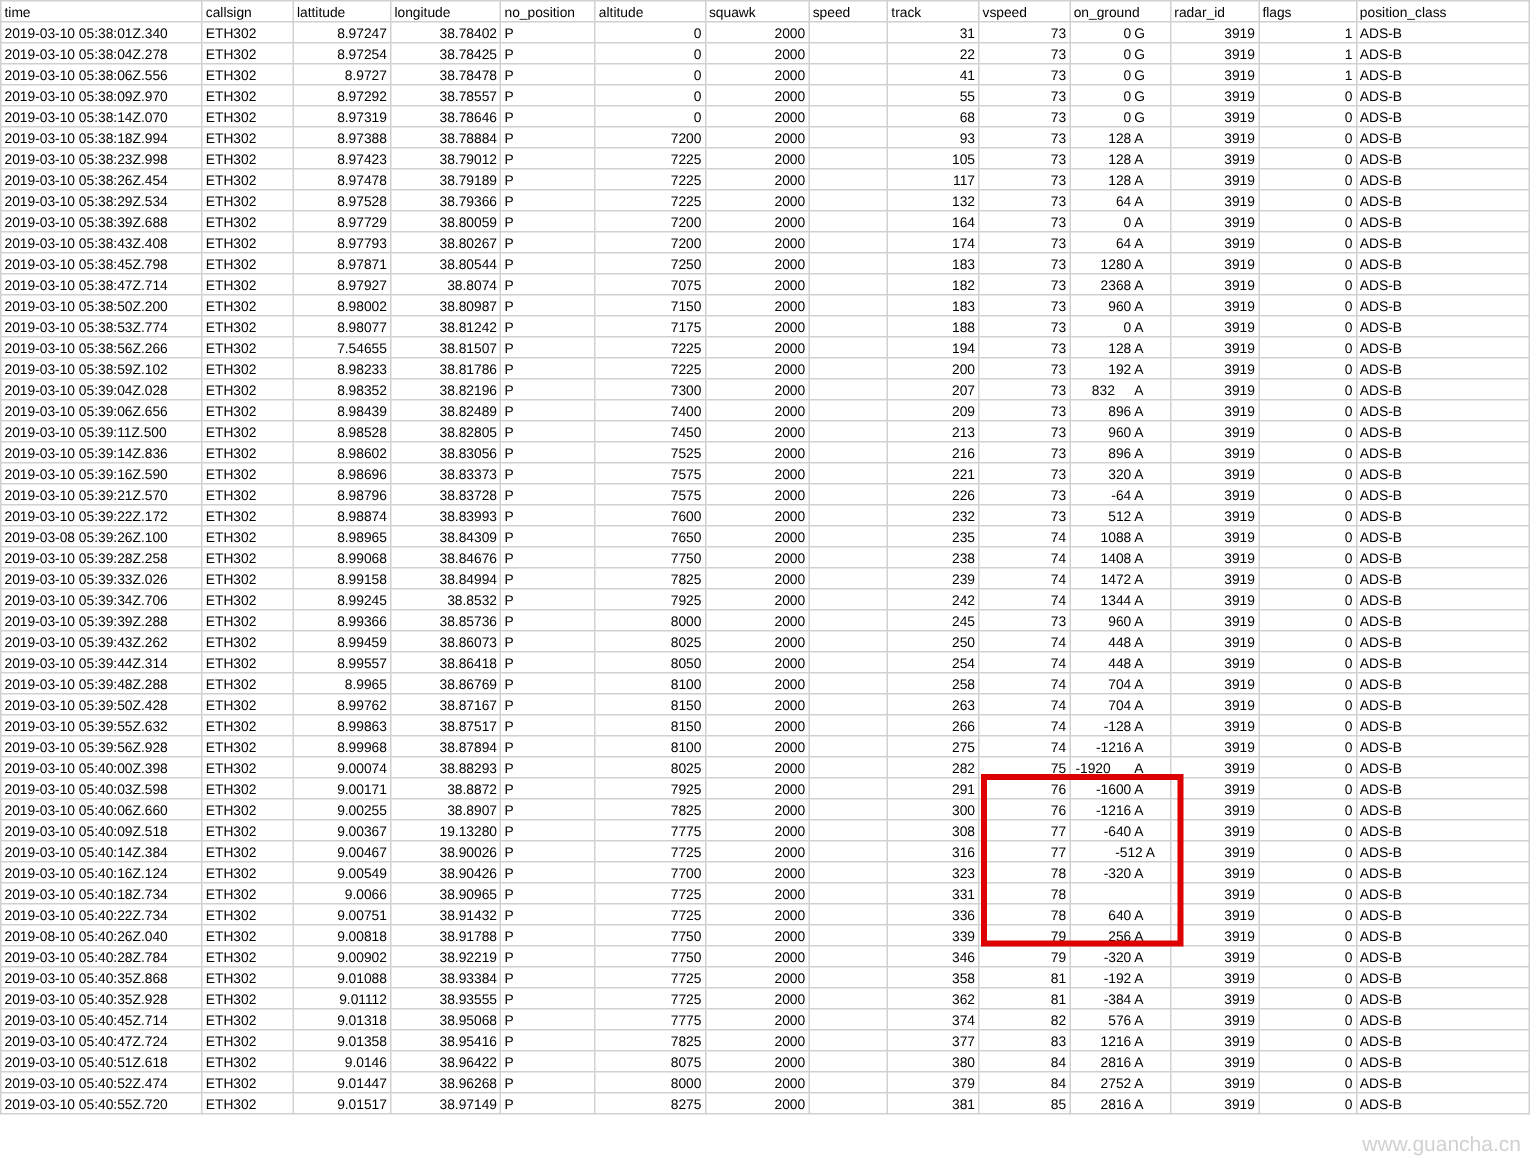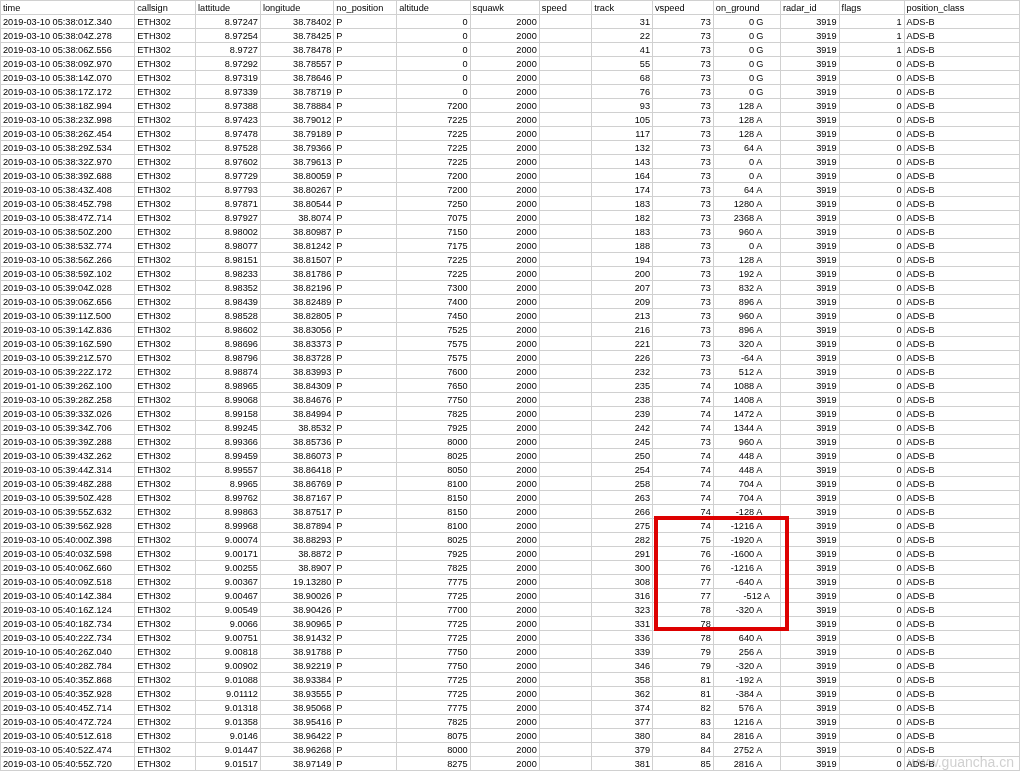--- a/index.html
+++ b/index.html
@@ -133,36 +133,20 @@
           <td>2000</td>
           <td></td>
           <td>68</td>
           <td>73</td>
           <td style="text-align: right;"><span style="display:inline-block;width:60%;text-align:right">0</span><span style="display:inline-block;width:35%;text-align:left;padding-left:2px">G</span></td>
           <td>3919</td>
           <td style="text-align: right;"><span>0</span></td>
           <td class="l">ADS-B</td>
         </tr>
         <tr>
-          <td class="l">2019-03-10 05:38:17Z.172</td>
-          <td class="l">ETH302</td>
-          <td>8.97339</td>
-          <td>38.78719</td>
-          <td class="l">P</td>
-          <td>0</td>
-          <td>2000</td>
-          <td></td>
-          <td>76</td>
-          <td>73</td>
-          <td style="text-align: right;"><span style="display:inline-block;width:60%;text-align:right">0</span><span style="display:inline-block;width:35%;text-align:left;padding-left:2px">G</span></td>
-          <td>3919</td>
-          <td style="text-align: right;"><span>0</span></td>
-          <td class="l">ADS-B</td>
-        </tr>
-        <tr>
           <td class="l">2019-03-10 05:38:18Z.994</td>
           <td class="l">ETH302</td>
           <td>8.97388</td>
           <td>38.78884</td>
           <td class="l">P</td>
           <td>7200</td>
           <td>2000</td>
           <td></td>
           <td>93</td>
           <td>73</td>
@@ -213,36 +197,20 @@
           <td>2000</td>
           <td></td>
           <td>132</td>
           <td>73</td>
           <td style="text-align: right;"><span style="display:inline-block;width:60%;text-align:right">64</span><span style="display:inline-block;width:35%;text-align:left;padding-left:2px">A</span></td>
           <td>3919</td>
           <td style="text-align: right;"><span>0</span></td>
           <td class="l">ADS-B</td>
         </tr>
         <tr>
-          <td class="l">2019-03-10 05:38:32Z.970</td>
-          <td class="l">ETH302</td>
-          <td>8.97602</td>
-          <td>38.79613</td>
-          <td class="l">P</td>
-          <td>7225</td>
-          <td>2000</td>
-          <td></td>
-          <td>143</td>
-          <td>73</td>
-          <td style="text-align: right;"><span style="display:inline-block;width:60%;text-align:right">0</span><span style="display:inline-block;width:35%;text-align:left;padding-left:2px">A</span></td>
-          <td>3919</td>
-          <td style="text-align: right;"><span>0</span></td>
-          <td class="l">ADS-B</td>
-        </tr>
-        <tr>
           <td class="l">2019-03-10 05:38:39Z.688</td>
           <td class="l">ETH302</td>
           <td>8.97729</td>
           <td>38.80059</td>
           <td class="l">P</td>
           <td>7200</td>
           <td>2000</td>
           <td></td>
           <td>164</td>
           <td>73</td>
@@ -327,21 +295,21 @@
           <td>188</td>
           <td>73</td>
           <td style="text-align: right;"><span style="display:inline-block;width:60%;text-align:right">0</span><span style="display:inline-block;width:35%;text-align:left;padding-left:2px">A</span></td>
           <td>3919</td>
           <td style="text-align: right;"><span>0</span></td>
           <td class="l">ADS-B</td>
         </tr>
         <tr>
           <td class="l">2019-03-10 05:38:56Z.266</td>
           <td class="l">ETH302</td>
-          <td>8.98151</td>
+          <td>7.54655</td>
           <td>38.81507</td>
           <td class="l">P</td>
           <td>7225</td>
           <td>2000</td>
           <td></td>
           <td>194</td>
           <td>73</td>
           <td style="text-align: right;"><span style="display:inline-block;width:60%;text-align:right">128</span><span style="display:inline-block;width:35%;text-align:left;padding-left:2px">A</span></td>
           <td>3919</td>
           <td style="text-align: right;"><span>0</span></td>
@@ -367,21 +335,21 @@
           <td class="l">2019-03-10 05:39:04Z.028</td>
           <td class="l">ETH302</td>
           <td>8.98352</td>
           <td>38.82196</td>
           <td class="l">P</td>
           <td>7300</td>
           <td>2000</td>
           <td></td>
           <td>207</td>
           <td>73</td>
-          <td style="text-align: right;"><span style="display:inline-block;width:60%;text-align:right">832</span><span style="display:inline-block;width:35%;text-align:left;padding-left:2px">A</span></td>
+          <td style="text-align: right;"><span style="display:inline-block;width:60%;text-align:center">832</span><span style="display:inline-block;width:35%;text-align:left;padding-left:2px">A</span></td>
           <td>3919</td>
           <td style="text-align: right;"><span>0</span></td>
           <td class="l">ADS-B</td>
         </tr>
         <tr>
           <td class="l">2019-03-10 05:39:06Z.656</td>
           <td class="l">ETH302</td>
           <td>8.98439</td>
           <td>38.82489</td>
           <td class="l">P</td>
@@ -469,21 +437,21 @@
           <td>2000</td>
           <td></td>
           <td>232</td>
           <td>73</td>
           <td style="text-align: right;"><span style="display:inline-block;width:60%;text-align:right">512</span><span style="display:inline-block;width:35%;text-align:left;padding-left:2px">A</span></td>
           <td>3919</td>
           <td style="text-align: right;"><span>0</span></td>
           <td class="l">ADS-B</td>
         </tr>
         <tr>
-          <td class="l">2019-01-10 05:39:26Z.100</td>
+          <td class="l">2019-03-08 05:39:26Z.100</td>
           <td class="l">ETH302</td>
           <td>8.98965</td>
           <td>38.84309</td>
           <td class="l">P</td>
           <td>7650</td>
           <td>2000</td>
           <td></td>
           <td>235</td>
           <td>74</td>
           <td style="text-align: right;"><span style="display:inline-block;width:60%;text-align:right">1088</span><span style="display:inline-block;width:35%;text-align:left;padding-left:2px">A</span></td>
@@ -655,21 +623,21 @@
           <td class="l">2019-03-10 05:40:00Z.398</td>
           <td class="l">ETH302</td>
           <td>9.00074</td>
           <td>38.88293</td>
           <td class="l">P</td>
           <td>8025</td>
           <td>2000</td>
           <td></td>
           <td>282</td>
           <td>75</td>
-          <td style="text-align: right;"><span style="display:inline-block;width:60%;text-align:right">-1920</span><span style="display:inline-block;width:35%;text-align:left;padding-left:2px">A</span></td>
+          <td style="text-align: right;"><span style="display:inline-block;width:60%;text-align:left">-1920</span><span style="display:inline-block;width:35%;text-align:left;padding-left:2px">A</span></td>
           <td>3919</td>
           <td style="text-align: right;"><span>0</span></td>
           <td class="l">ADS-B</td>
         </tr>
         <tr>
           <td class="l">2019-03-10 05:40:03Z.598</td>
           <td class="l">ETH302</td>
           <td>9.00171</td>
           <td>38.8872</td>
           <td class="l">P</td>
@@ -773,21 +741,21 @@
           <td>2000</td>
           <td></td>
           <td>336</td>
           <td>78</td>
           <td style="text-align: right;"><span style="display:inline-block;width:60%;text-align:right">640</span><span style="display:inline-block;width:35%;text-align:left;padding-left:2px">A</span></td>
           <td>3919</td>
           <td style="text-align: right;"><span>0</span></td>
           <td class="l">ADS-B</td>
         </tr>
         <tr>
-          <td class="l">2019-10-10 05:40:26Z.040</td>
+          <td class="l">2019-08-10 05:40:26Z.040</td>
           <td class="l">ETH302</td>
           <td>9.00818</td>
           <td>38.91788</td>
           <td class="l">P</td>
           <td>7750</td>
           <td>2000</td>
           <td></td>
           <td>339</td>
           <td>79</td>
           <td style="text-align: right;"><span style="display:inline-block;width:60%;text-align:right">256</span><span style="display:inline-block;width:35%;text-align:left;padding-left:2px">A</span></td>

